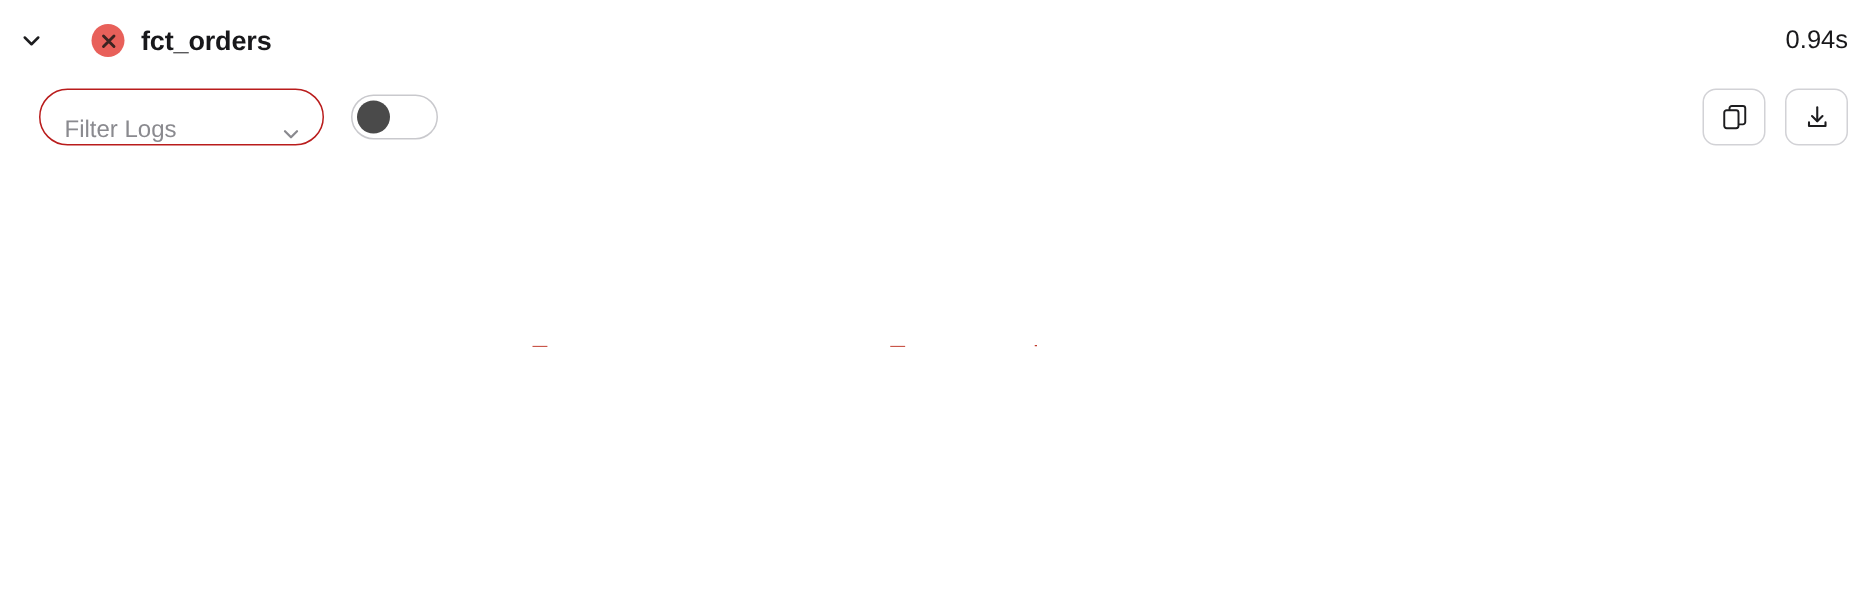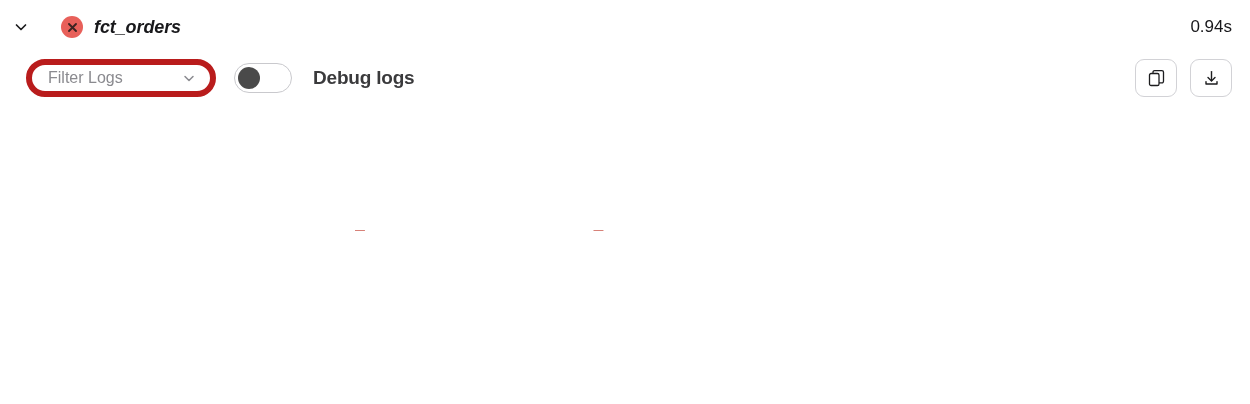--- a/index.html
+++ b/index.html
@@ -48,21 +48,20 @@
   }
   .status-icon svg { display: block; }
 
   .model-title {
     font-size: 18px;
     font-weight: 700;
     letter-spacing: -0.1px;
     color: #18181b;
     margin-left: 11px;
     white-space: nowrap;
-    font-style: italic;
   }
 
   .header-spacer { flex: 1 1 auto; }
 
   .elapsed {
     font-size: 17px;
     font-weight: 400;
     color: #18181b;
     white-space: nowrap;
   }
@@ -71,27 +70,27 @@
   .toolbar {
     display: flex;
     align-items: center;
     height: 48px;
     padding: 0 18px 0 26px;
     box-sizing: border-box;
   }
 
   .filter-select {
     display: flex;
-    align-items: center;
+    align-items: flex-end;
     justify-content: space-between;
     width: 190px;
     height: 38px;
     box-sizing: border-box;
     padding: 0 14px 0 16px;
-    border: 6px solid #b91c1c;
+    border: 1px solid #b91c1c;
     border-radius: 19px;
     background: #fff;
     cursor: pointer;
     flex: 0 0 auto;
   }
   .filter-select-label {
     font-size: 16px;
     color: #8a8a8f;
     white-space: nowrap;
   }
@@ -211,21 +210,20 @@
       <svg width="14" height="14" viewBox="0 0 14 14" aria-hidden="true">
         <path d="M3 5.5 L7 9.5 L11 5.5" fill="none" stroke="#8a8a8f" stroke-width="1.5" stroke-linecap="round" stroke-linejoin="round"></path>
       </svg>
     </span>
   </div>
 
   <div class="toggle">
     <div class="toggle-knob"></div>
   </div>
 
-  <div class="debug-label">Debug logs</div>
 
   <div class="header-spacer"></div>
 
   <div class="icon-btn">
     <span>
       <svg width="19" height="19" viewBox="0 0 19 19" aria-hidden="true">
         <rect x="2.5" y="4.5" width="9.5" height="12" rx="1.6" fill="none" stroke="#1d1d1f" stroke-width="1.3"></rect>
         <path d="M6 4.5 V3.2 A1.6 1.6 0 0 1 7.6 1.6 H14.9 A1.6 1.6 0 0 1 16.5 3.2 V12.3
                  A1.6 1.6 0 0 1 14.9 13.9 H12" fill="none" stroke="#1d1d1f" stroke-width="1.3" stroke-linejoin="round"></path>
       </svg>

